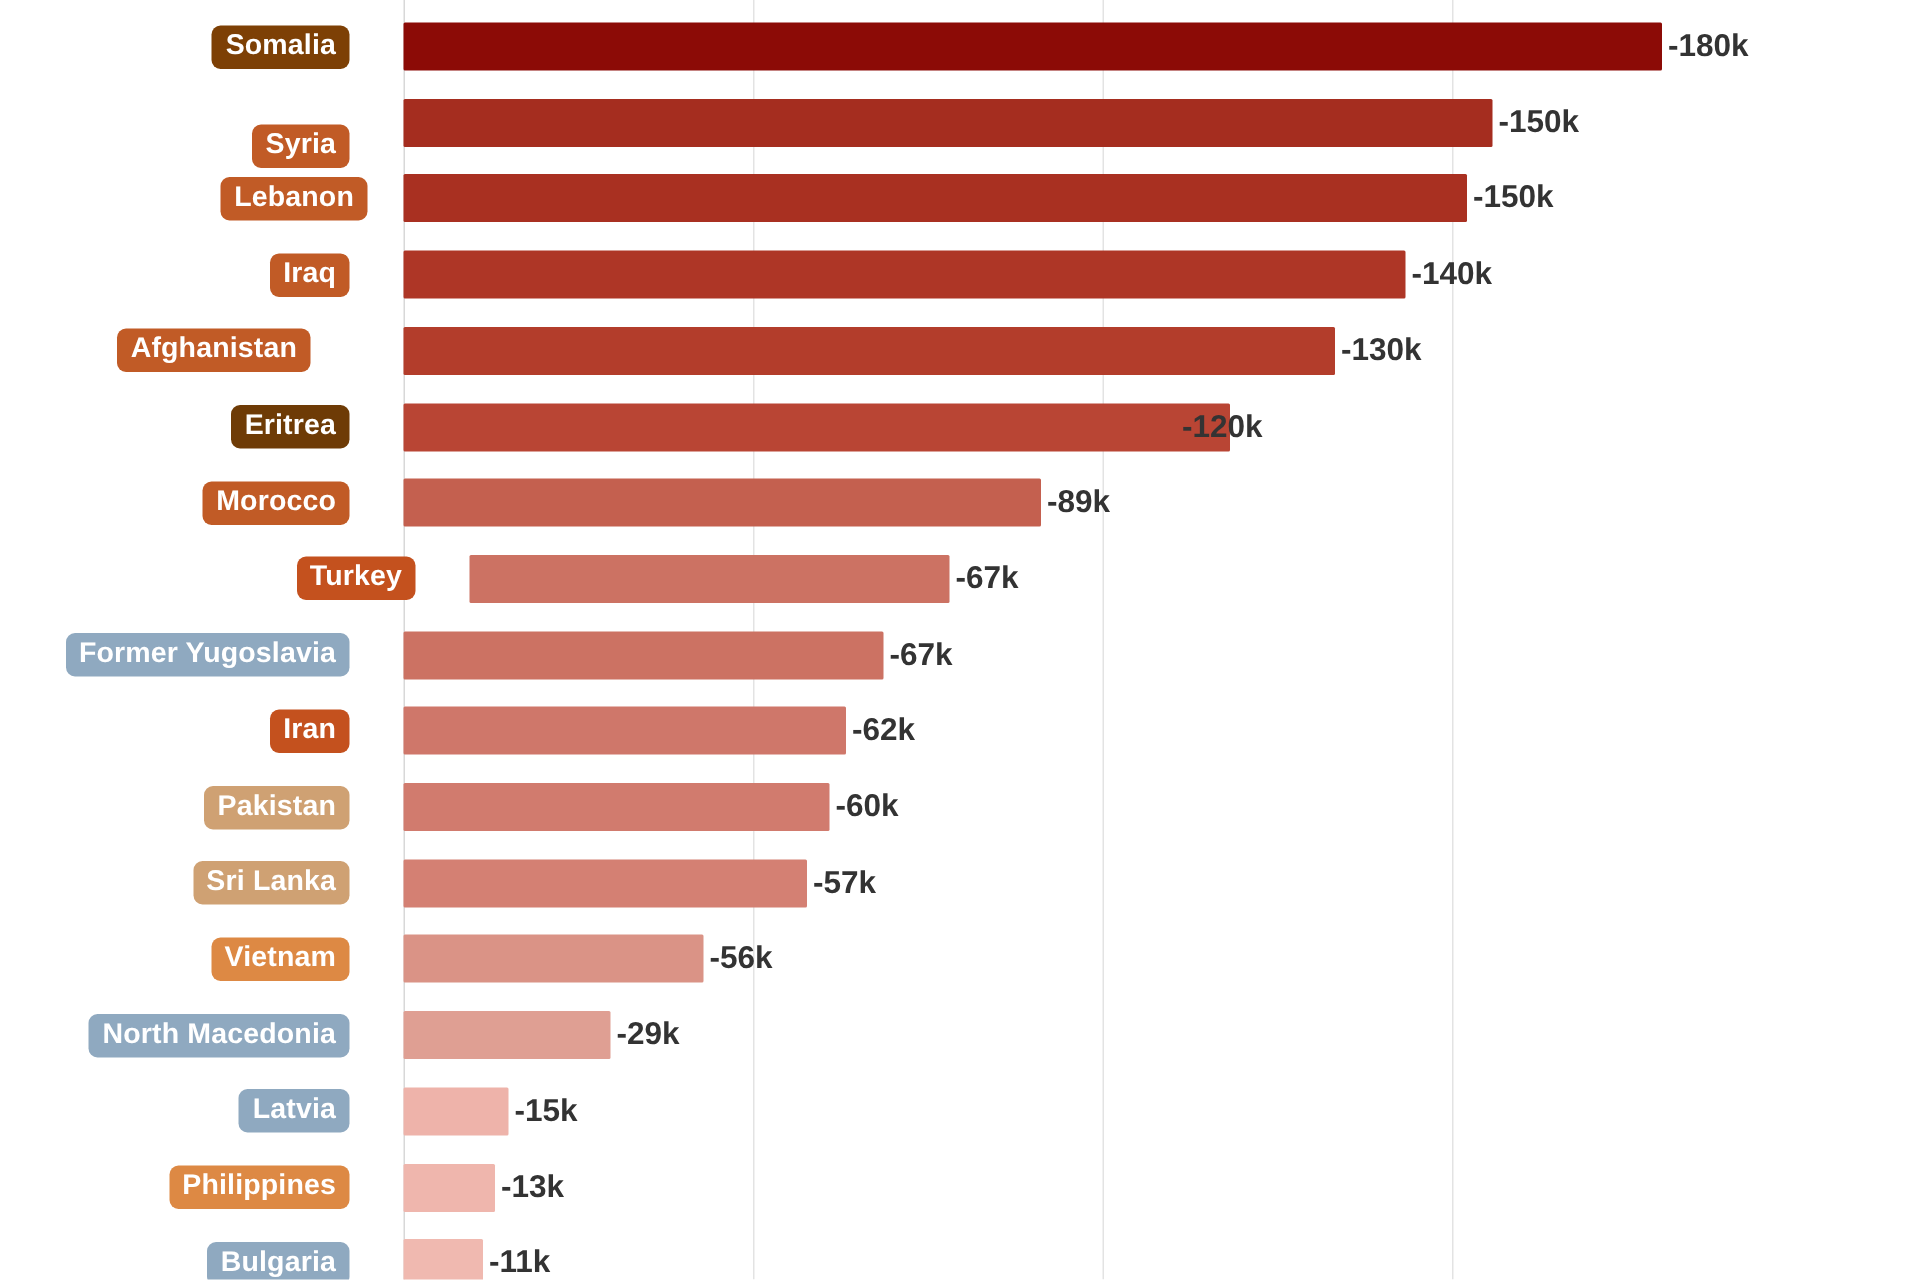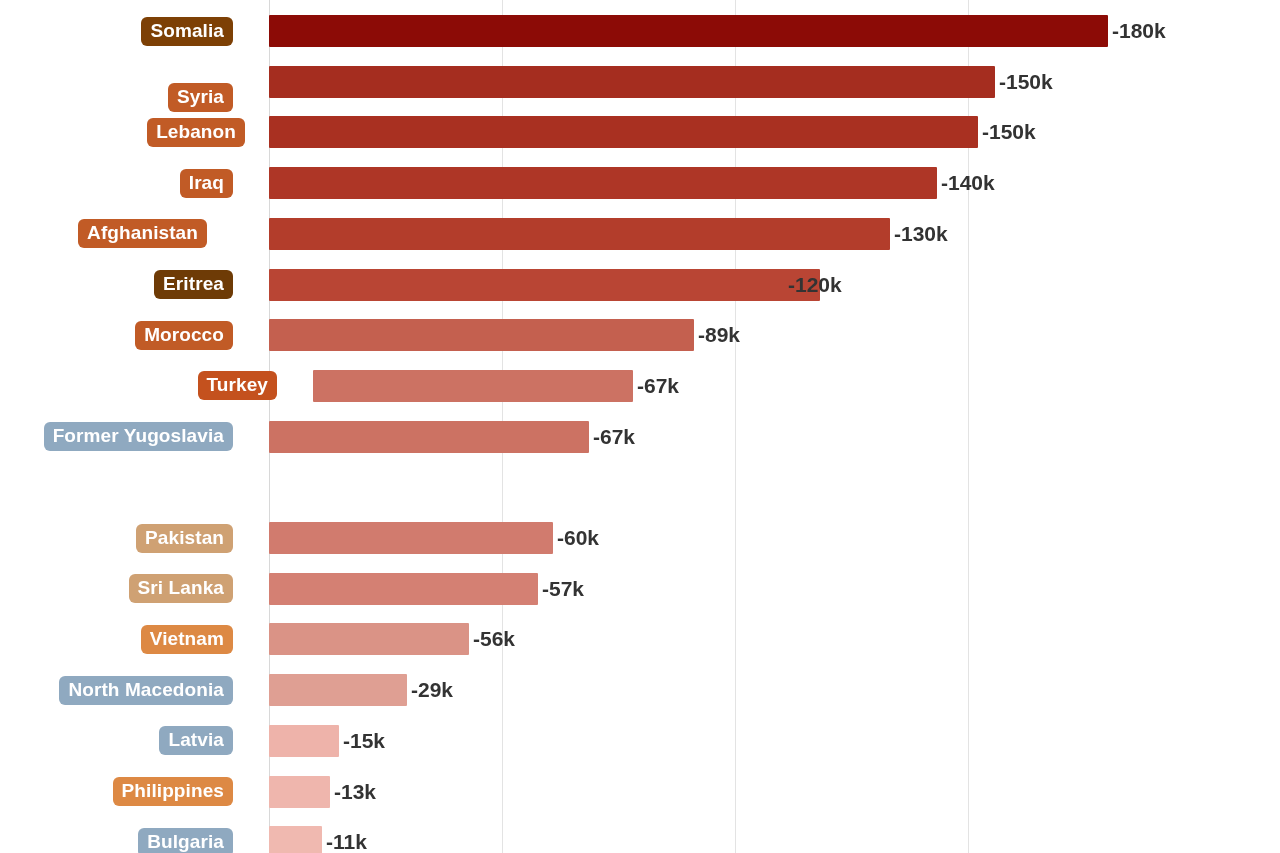--- a/index.html
+++ b/index.html
@@ -172,20 +172,27 @@
         <div class="bar" title="Turkey -67k" style="left: 269px; width: 320px; background: rgb(204, 114, 99);"></div>
         <div class="value-label" style="left: 589px; color: rgb(51, 51, 51);">-67k</div>
       </div>
       <div class="row" style="top: 420.6px;">
         <div class="cat-label-wrap" style="right: 1047px;">
           <span class="cat-label" style="background: rgb(143, 169, 192); color: rgb(255, 255, 255);">Former Yugoslavia</span>
         </div>
         <div class="bar" title="Former Yugoslavia -67k" style="left: 269px; width: 320px; background: rgb(204, 114, 99);"></div>
         <div class="value-label" style="left: 589px; color: rgb(51, 51, 51);">-67k</div>
       </div>
+      <div class="row" style="top: 471.3px;">
+        <div class="cat-label-wrap" style="right: 1047px;">
+          <span class="cat-label" style="background: rgb(196, 81, 30); color: rgb(255, 255, 255);">Iran</span>
+        </div>
+        <div class="bar" title="Iran -62k" style="left: 269px; width: 295px; background: rgb(207, 119, 106);"></div>
+        <div class="value-label" style="left: 564px; color: rgb(51, 51, 51);">-62k</div>
+      </div>
       <div class="row" style="top: 522px;">
         <div class="cat-label-wrap" style="right: 1047px;">
           <span class="cat-label" style="background: rgb(207, 161, 115); color: rgb(255, 255, 255);">Pakistan</span>
         </div>
         <div class="bar" title="Pakistan -60k" style="left: 269px; width: 284px; background: rgb(209, 123, 110);"></div>
         <div class="value-label" style="left: 553px; color: rgb(51, 51, 51);">-60k</div>
       </div>
       <div class="row" style="top: 572.7px;">
         <div class="cat-label-wrap" style="right: 1047px;">
           <span class="cat-label" style="background: rgb(207, 161, 115); color: rgb(255, 255, 255);">Sri Lanka</span>

